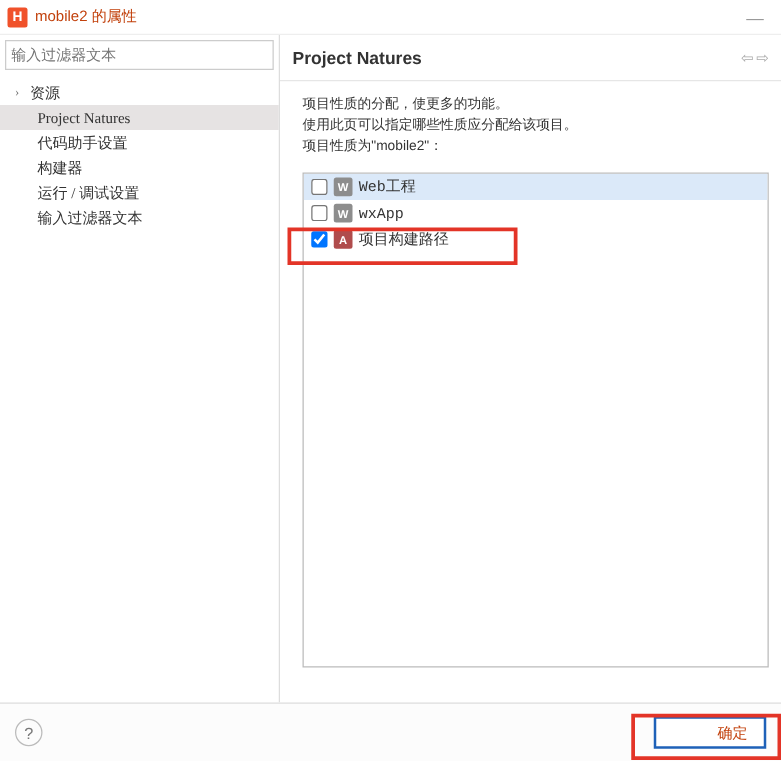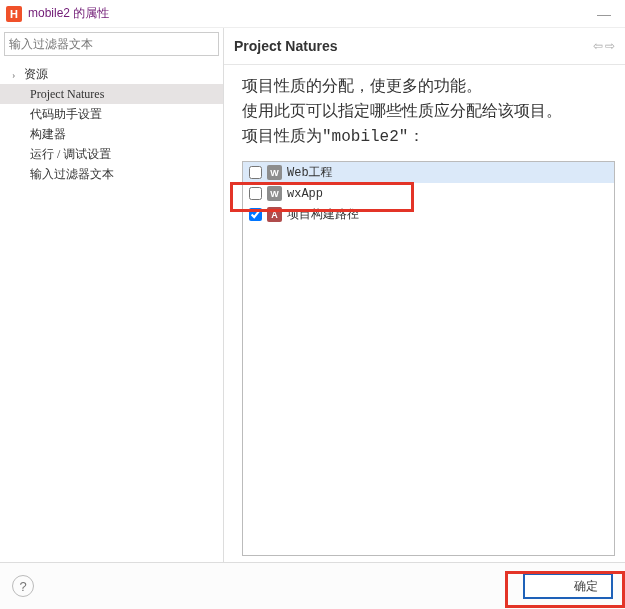--- a/index.html
+++ b/index.html
@@ -28,21 +28,21 @@
       background: #f0512a;
       border-radius: 2px;
       display: flex;
       align-items: center;
       justify-content: center;
       color: #fff;
       font-size: 11px;
       font-weight: bold;
       margin-right: 6px;
     }
-    .titlebar .title { font-size: 12px; color: #701a75; }
+    .titlebar .title { font-size: 12px; color: #c2410c; }
     .titlebar .spacer { flex: 1; }
     .titlebar .min-icon { color: #999; padding: 0 8px; cursor: default; font-size: 14px; }
     .body-area {
       flex: 1;
       display: flex;
       min-height: 0;
     }
     .left-pane {
       width: 224px;
       border-right: 1px solid #ddd;
@@ -98,24 +98,23 @@
       align-items: center;
       justify-content: space-between;
       padding: 10px 10px 10px 10px;
       border-bottom: 1px solid #e6e6e6;
     }
     .right-header h2 { font-size: 14px; font-weight: bold; color: #333; }
     .right-header .nav-icons { color: #aaa; font-size: 12px; display:flex; gap:2px; }
     .nav-icons span { cursor: default; }
     .desc-block {
       padding: 10px 10px 10px 18px;
-      font-size: 16px;
+      font-size: 11px;
       color: #333;
       line-height: 1.55;
-      font-family: Liberation Mono, monospace;
     }
     .nature-list-wrap {
       margin: 2px 10px 6px 18px;
       border: 1px solid #bbb;
       background: #fff;
       height: 396px;
       overflow: auto;
     }
     .nature-row {
       display: flex;
@@ -168,21 +167,21 @@
       color: #777;
       font-size: 13px;
       cursor: default;
     }
     .footer .spacer { flex: 1; }
     .ok-btn {
       width: 90px;
       height: 26px;
       background: #fff;
       border: 2px solid #1e61b8;
-      color: #404040;
+      color: #c2410c;
       font-size: 12px;
       display: flex;
       align-items: center;
       justify-content: center;
       cursor: default;
       font-family: inherit;
       padding-left: 36px;
     }
   </style>
 </head>

